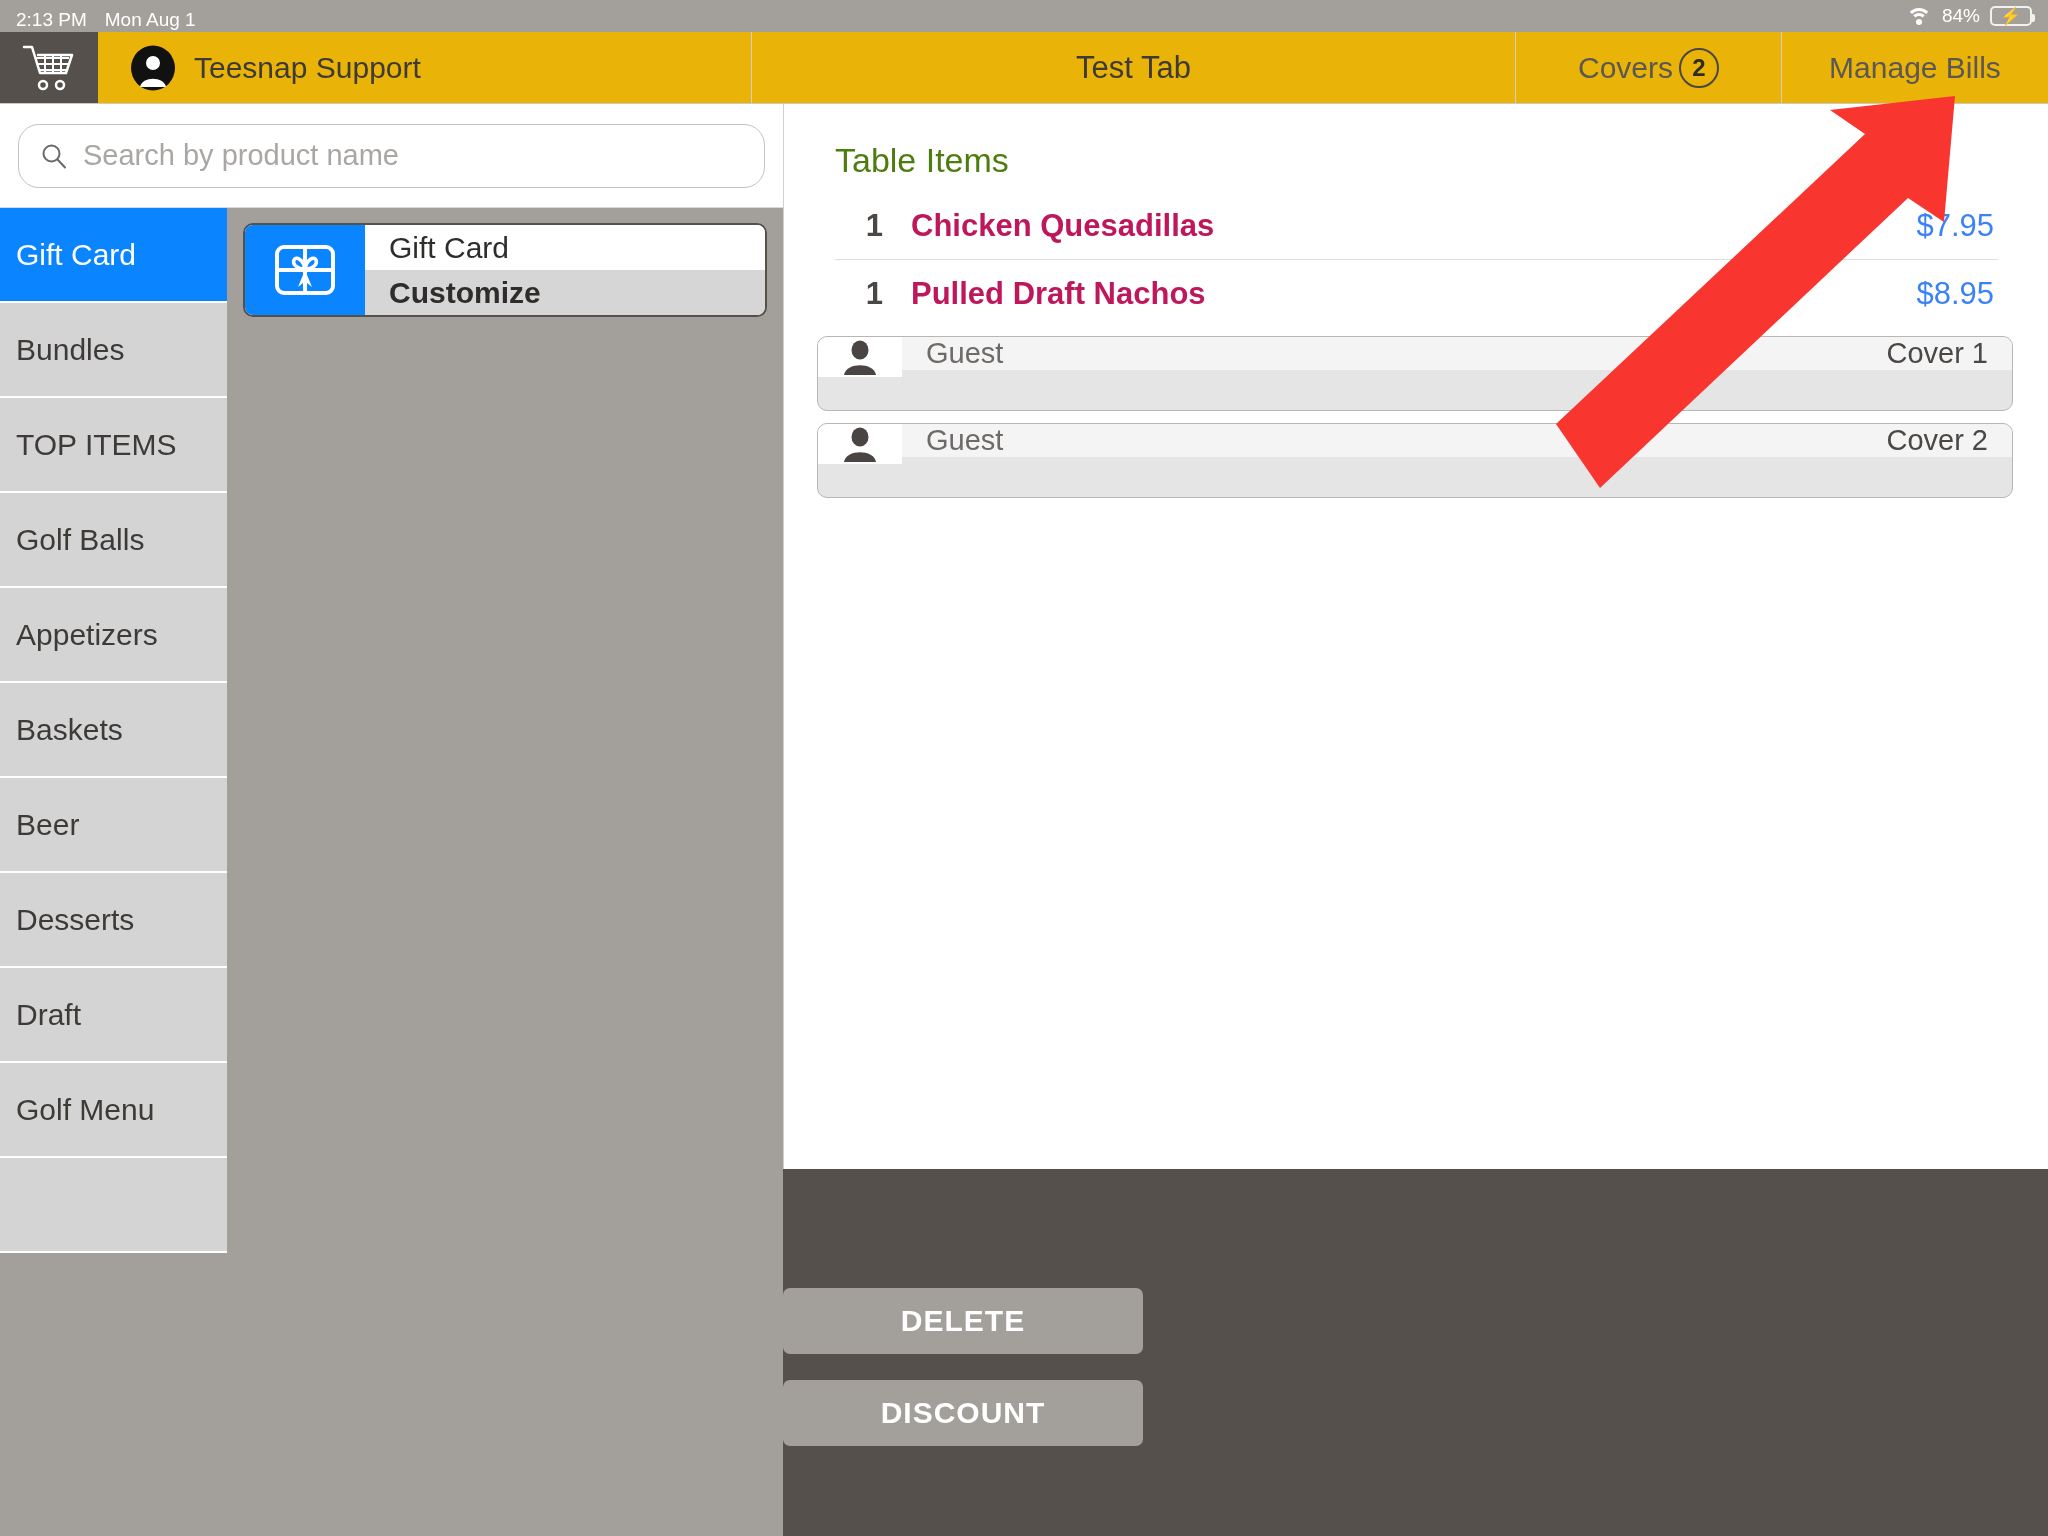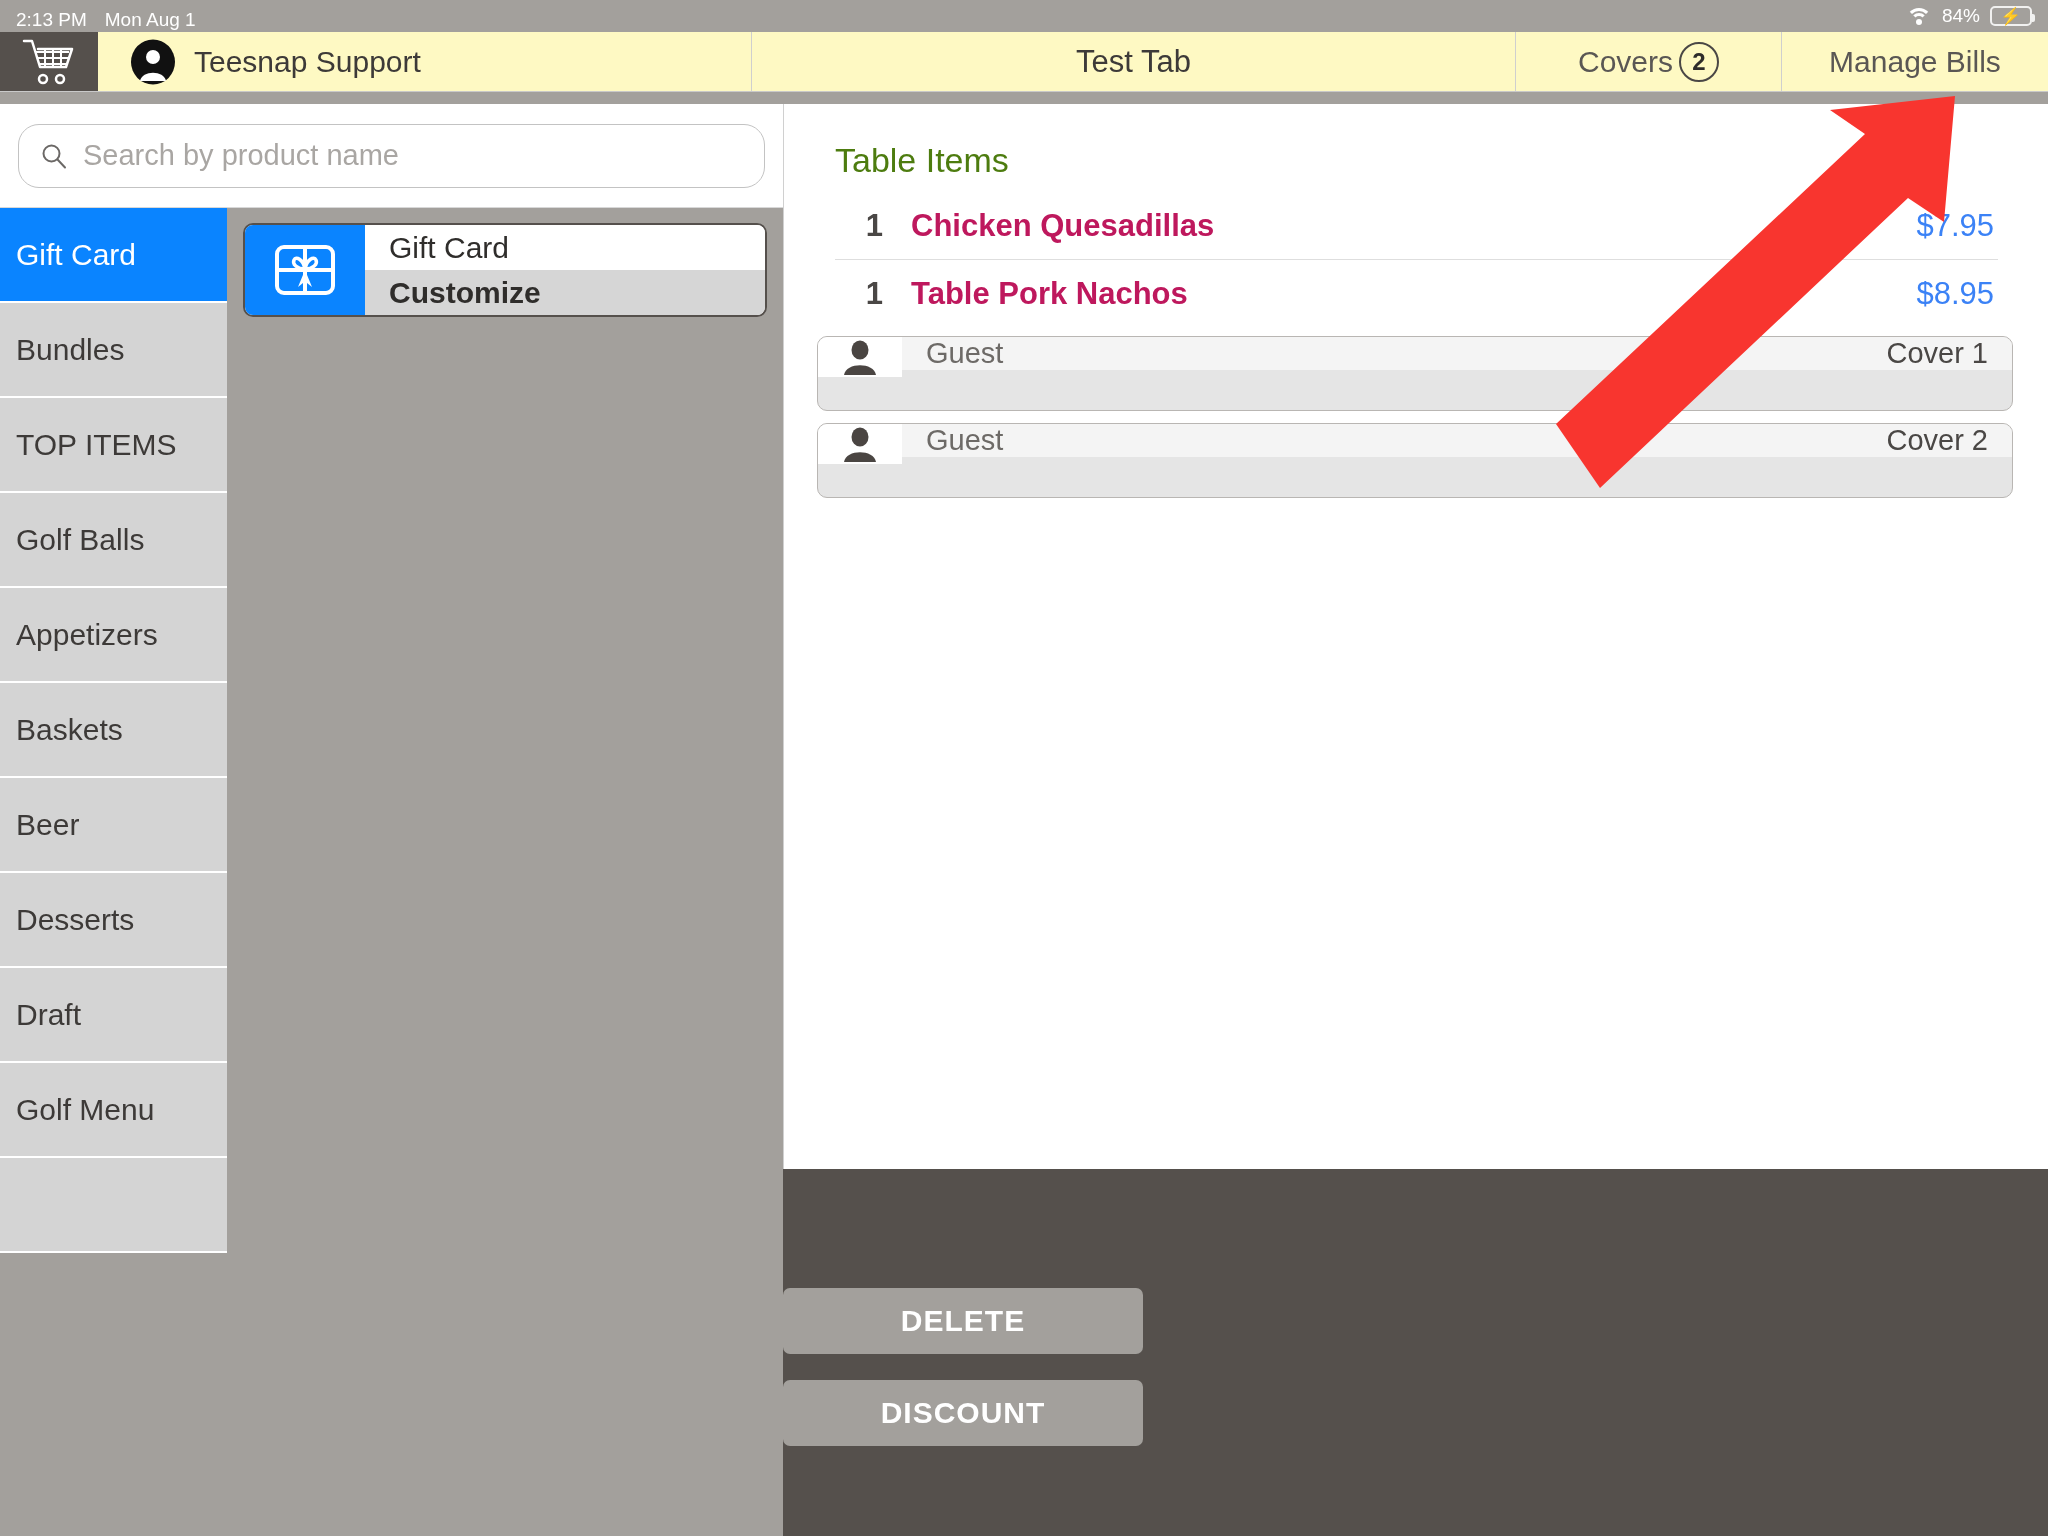--- a/index.html
+++ b/index.html
@@ -45,22 +45,22 @@
   }
   .battery .lvl { height: 100%; background: #4cd964; border-radius: 2px; }
   .battery .bolt {
     position: absolute; left: 50%; top: 50%; transform: translate(-50%,-50%);
     font-size: 17px; color: #ffffff; line-height: 1;
   }
 
   
   .topbar {
     position: absolute; top: 32px; left: 0;
-    width: 2048px; height: 60px;
-    background: #fef9c3;
+    width: 2048px; height: 72px;
+    background: #eab308;
     display: flex; align-items: stretch;
     border-bottom: 1px solid #c9c9c9;
   }
   .cart-btn {
     width: 98px; background: #55504c;
     display: flex; align-items: center; justify-content: center;
   }
   .cart-svg { width: 54px; height: 48px; }
   .user-tab {
     flex: 0 0 654px; display: flex; align-items: center; gap: 18px;
@@ -334,21 +334,21 @@
     <div class="table-items-label">Table Items</div>
 
     <div class="item-rows">
       <div class="item-row">
         <span class="item-qty">1</span>
         <span class="item-name">Chicken Quesadillas</span>
         <span class="item-price">$7.95</span>
       </div>
       <div class="item-row">
         <span class="item-qty">1</span>
-        <span class="item-name">Table Pork Nachos</span>
+        <span class="item-name">Pulled Draft Nachos</span>
         <span class="item-price">$8.95</span>
       </div>
     </div>
 
     <div class="cover-rows">
       <div class="cover-row">
         <div class="cover-avatar">
           <svg class="person-svg" viewBox="0 0 40 40">
             <ellipse cx="20" cy="13" rx="8.5" ry="9.5" fill="#4a4542"></ellipse>
             <path d="M4 38 c2 -13 30 -13 32 0 z" fill="#4a4542"></path>

